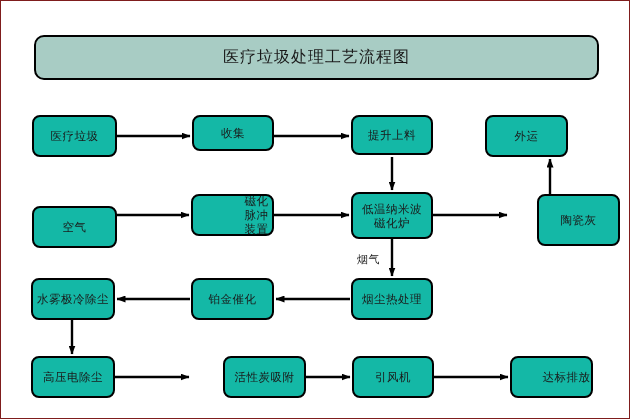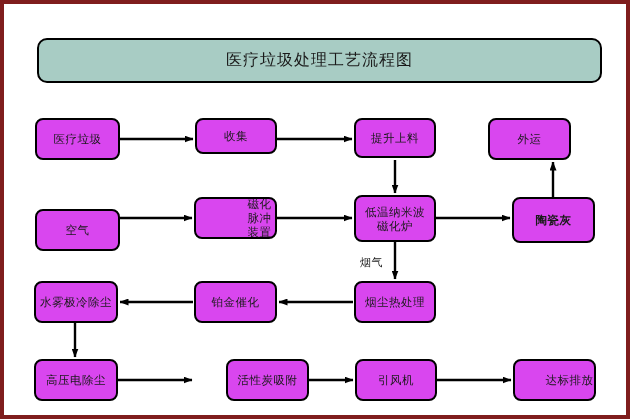--- a/index.html
+++ b/index.html
@@ -5,36 +5,36 @@
   html, body {
     margin: 0;
     padding: 0;
     background: #ffffff;
   }
   #page {
     position: relative;
     width: 630px;
     height: 419px;
     background: #ffffff;
-    border: 4px solid #7f1d1d;
+    border: 1px solid #7f1d1d;
     box-sizing: border-box;
     overflow: hidden;
     font-family: "DejaVu Sans", "Liberation Sans", sans-serif;
   }
   #svg-layer {
     position: absolute;
     left: 0;
     top: 0;
     width: 630px;
     height: 419px;
   }
   .node {
     position: absolute;
     box-sizing: border-box;
-    background: #d946ef;
+    background: #14b8a6;
     border: 2px solid #000000;
     border-radius: 8px;
     display: flex;
     align-items: center;
     justify-content: center;
     text-align: center;
     color: #1a1a1a;
     font-size: 11.5px;
     line-height: 14px;
     letter-spacing: 0.5px;
@@ -104,21 +104,21 @@
 
   <div id="nodes">
       <div class="node" style="left: 31px; top: 114px; width: 85px; height: 42px;">医疗垃圾</div>
       <div class="node" style="left: 191px; top: 114px; width: 82px; height: 36px;">收集</div>
       <div class="node" style="left: 350px; top: 114px; width: 82px; height: 40px;">提升上料</div>
       <div class="node" style="left: 484px; top: 114px; width: 83px; height: 42px;">外运</div>
       <div class="node" style="left: 31px; top: 205px; width: 85px; height: 42px;">空气</div>
       <div class="node" style="left: 190px; top: 193px; width: 83px; height: 42px; padding-left: 48px;">磁化脉冲装置</div>
       <div class="node" style="left: 350px; top: 191px; width: 82px; height: 47px;">低温纳米波
 磁化炉</div>
-      <div class="node" style="left: 508px; top: 193px; width: 83px; height: 46px; font-weight: bold;">陶瓷灰</div>
+      <div class="node" style="left: 536px; top: 193px; width: 83px; height: 52px;">陶瓷灰</div>
       <div class="node" style="left: 30px; top: 277px; width: 84px; height: 42px;">水雾极冷除尘</div>
       <div class="node" style="left: 190px; top: 277px; width: 83px; height: 42px;">铂金催化</div>
       <div class="node" style="left: 350px; top: 277px; width: 82px; height: 42px;">烟尘热处理</div>
       <div class="node" style="left: 30px; top: 355px; width: 84px; height: 42px;">高压电除尘</div>
       <div class="node" style="left: 190px; top: 355px; width: 83px; height: 42px; margin-left: 32px;">活性炭吸附</div>
       <div class="node" style="left: 351px; top: 355px; width: 82px; height: 42px;">引风机</div>
       <div class="node" style="left: 509px; top: 355px; width: 83px; height: 42px; padding-left: 30px;">达标排放</div>
     </div>
   <div id="edge-labels">
       <div class="edge-label" style="left: 356px; top: 251px;">烟气</div>

